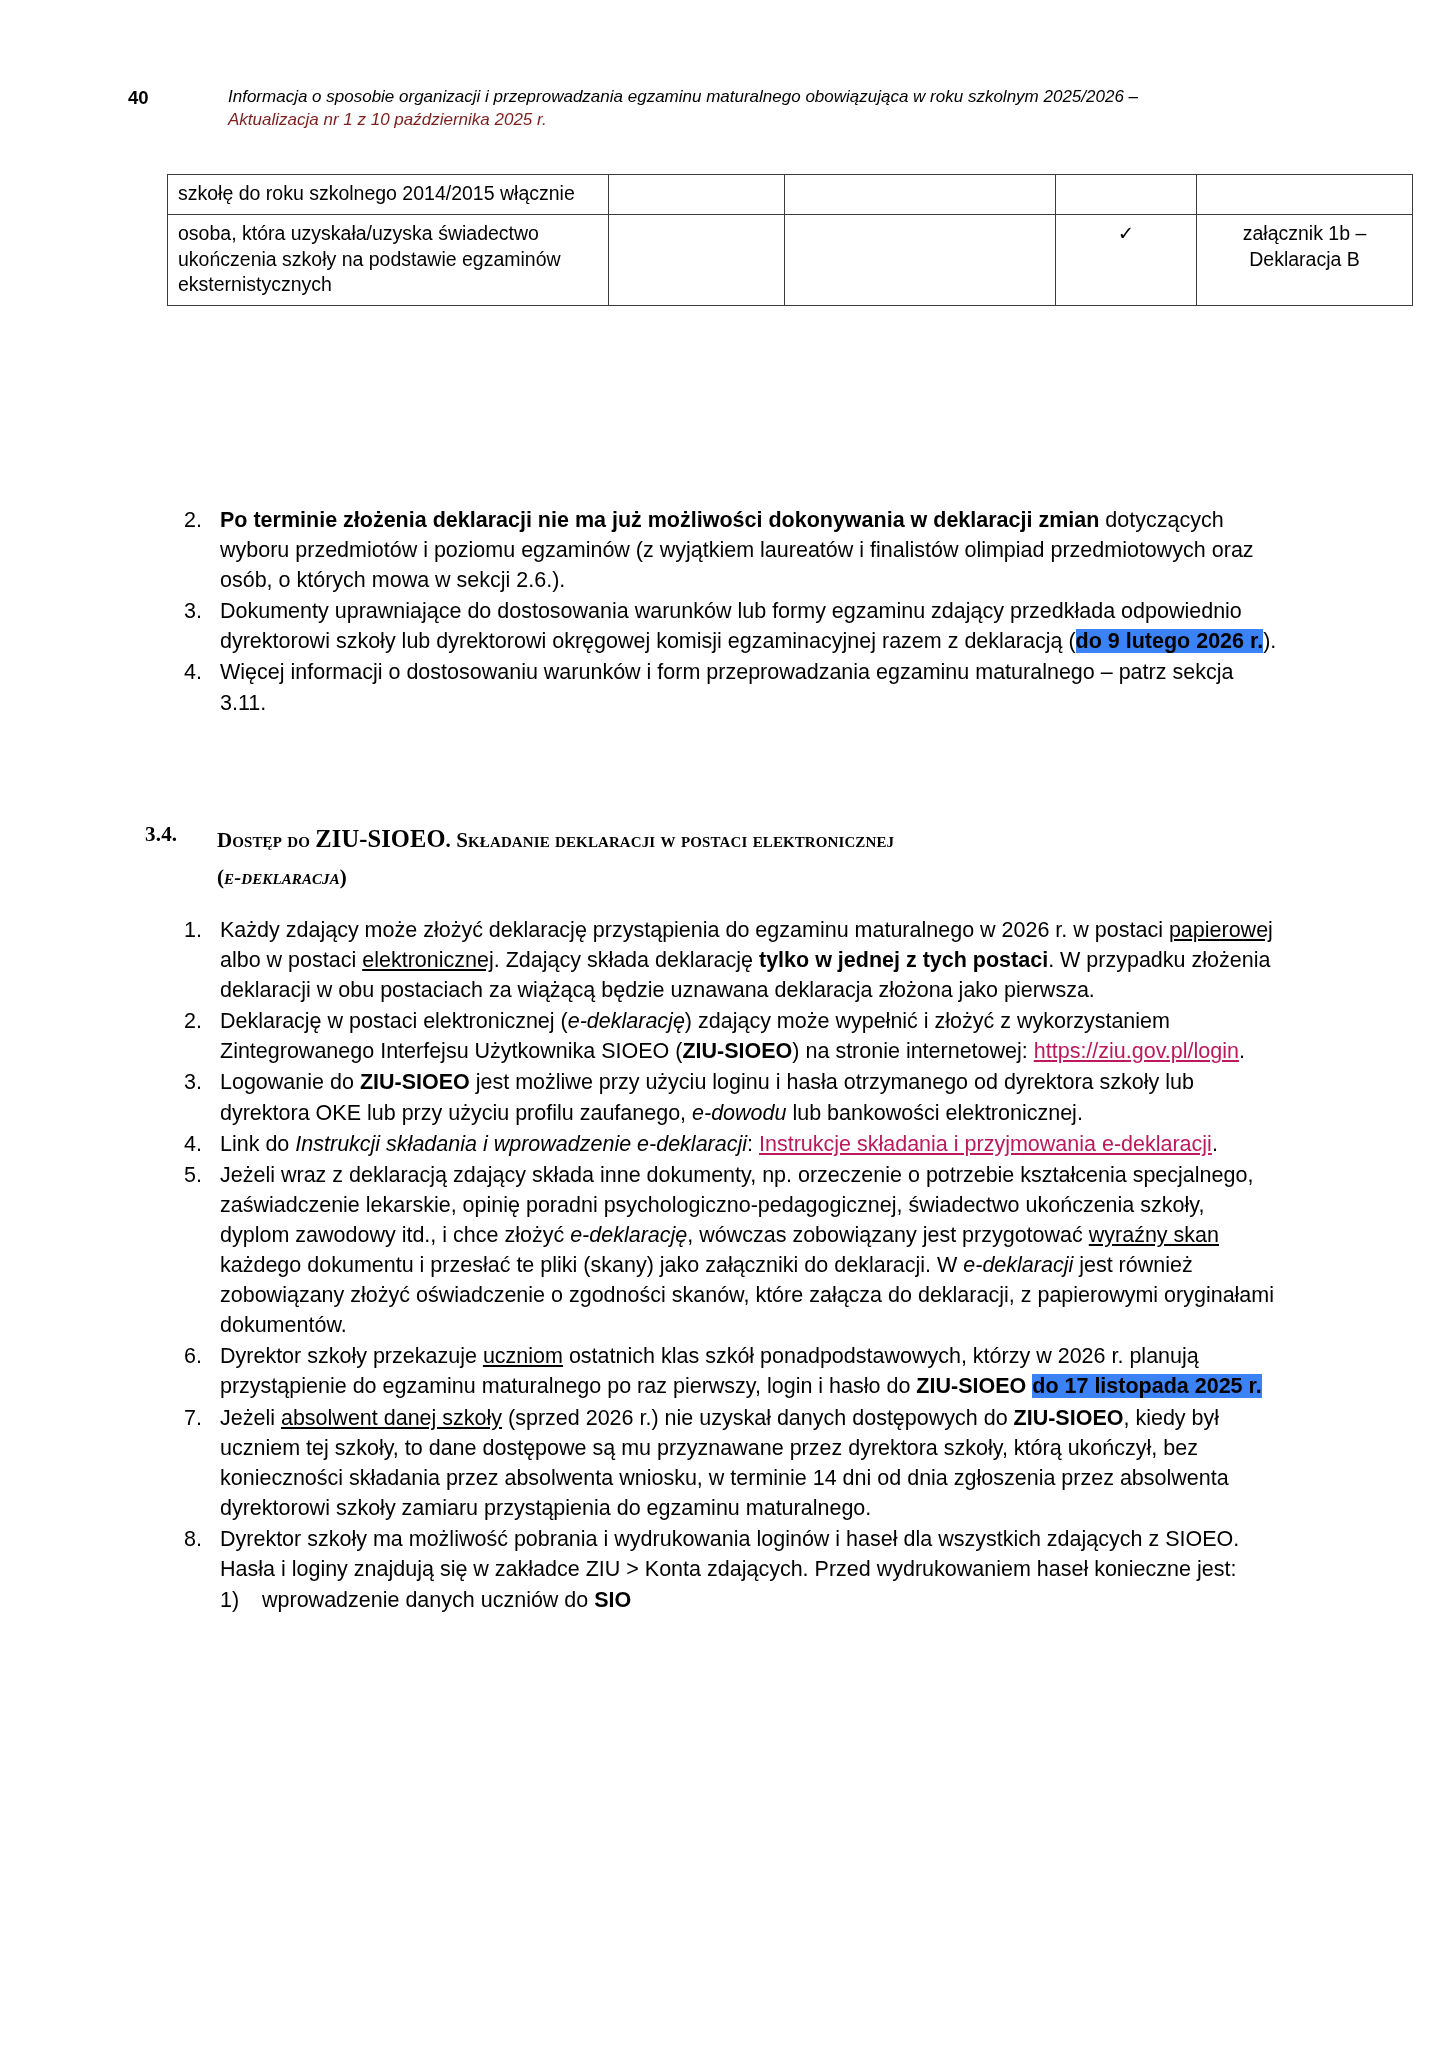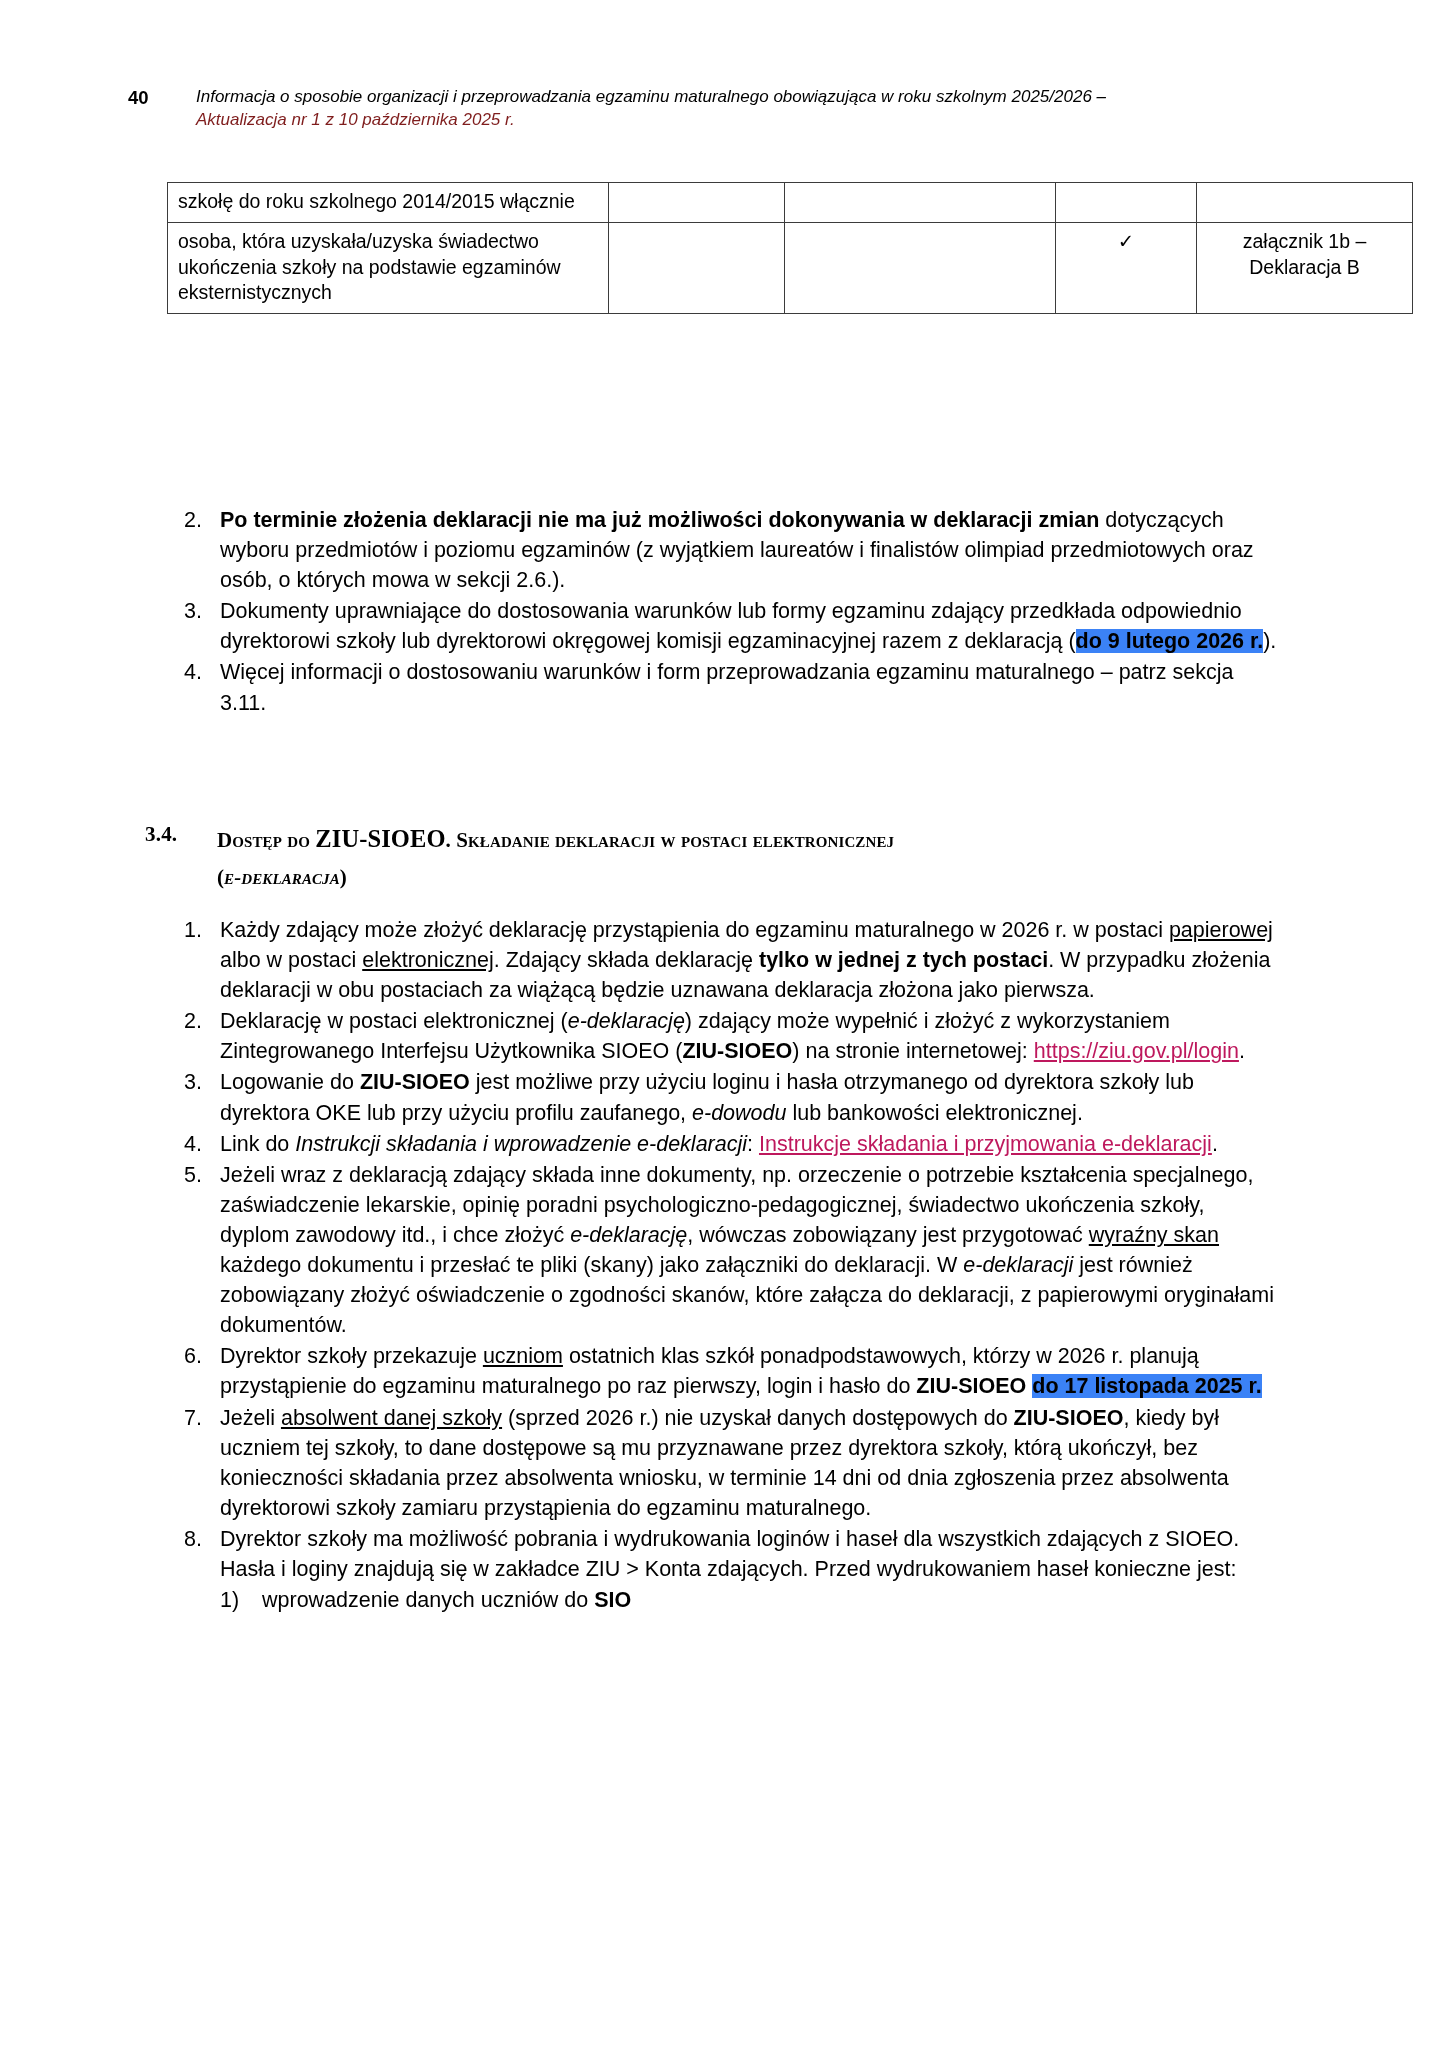--- a/index.html
+++ b/index.html
@@ -19,20 +19,21 @@
 
   
   .hdr{
     position:absolute;
     left:128px; top:86px;
     width:1200px;
   }
   .hdr-row{
     display:flex;
     align-items:flex-start;
+    gap:32px;
   }
   .hdr-pageno{
     font-weight:bold;
     font-size:18.5px;
     width:68px;
     flex:0 0 68px;
     line-height:1.3;
   }
   .hdr-text{
     font-style:italic;
@@ -45,21 +46,21 @@
     color:#7f1d1d;
     font-style:italic;
     font-size:17px;
     line-height:1.33;
     margin-left:0px;
   }
 
   
   .tbl{
     position:absolute;
-    left:167px; top:182px;
+    left:167px; top:174px;
     width:1140px;
     border-collapse:collapse;
     table-layout:fixed;
     padding-left:12px;
   }
   .tbl td{
     border:1.4px solid #3b3b3b;
     padding:6px 10px 8px 10px;
     font-size:19.5px;
     line-height:1.30;

